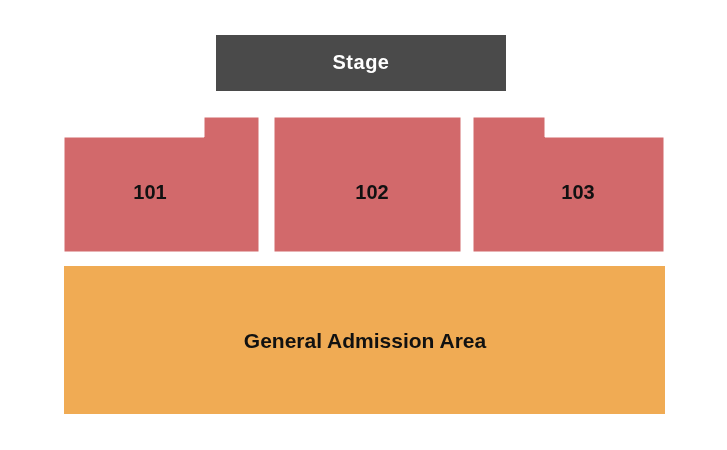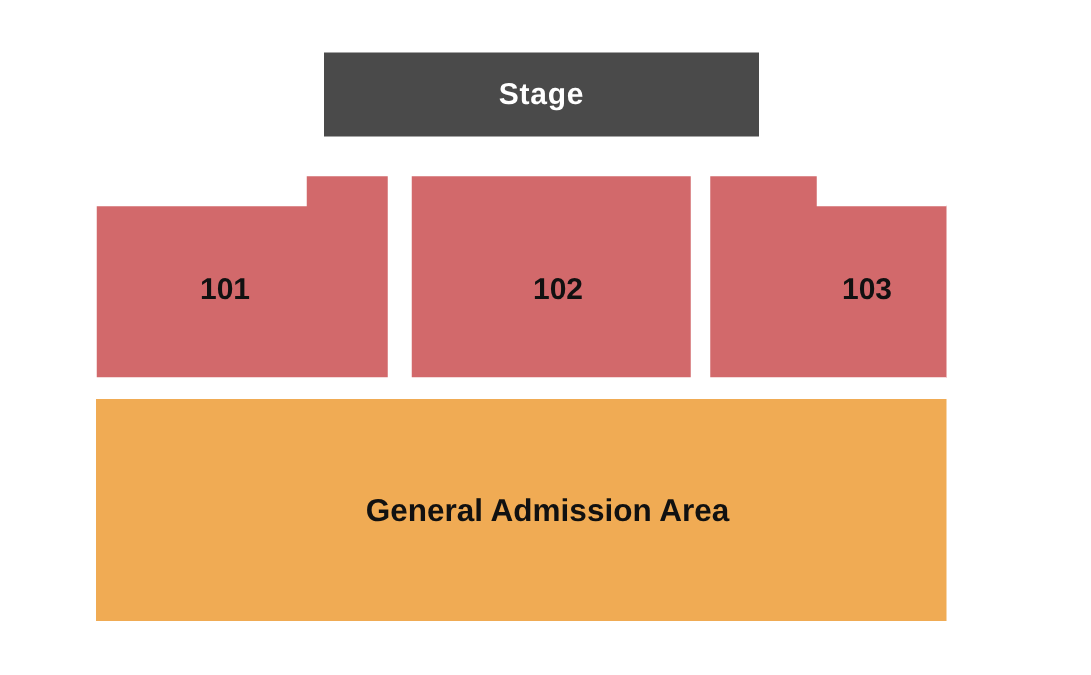--- a/index.html
+++ b/index.html
@@ -50,21 +50,21 @@
     fill: #111111;
   }
   .ga-label {
     font-size: 21px;
     fill: #111111;
   }
 </style>
 </head>
 <body>
 
-<div id="venue-map" style="width: 631px; height: 450px; background: rgb(255, 255, 255);">
+<div id="venue-map" style="width: 631px; height: 450px; background: rgb(255, 255, 255); padding-left: 40px;">
   <svg id="map-svg" viewBox="0 0 727 450" xmlns="http://www.w3.org/2000/svg">
 
     <g>
       <rect id="stage-rect" class="stage-shape" x="216" y="35" width="290" height="56" fill="#4a4a4a"></rect>
       <text id="stage-text" class="stage-label" x="361" y="64" fill="#ffffff">Stage</text>
     </g>
 
     <g>
       <polygon id="sec-101-shape" class="section-shape" points="64,137 204,137 204,117 259,117 259,252 64,252" fill="#d2696b"></polygon>
       <text id="sec-101-text" class="section-label seat-label" x="150" y="194" fill="#111111">101</text>

